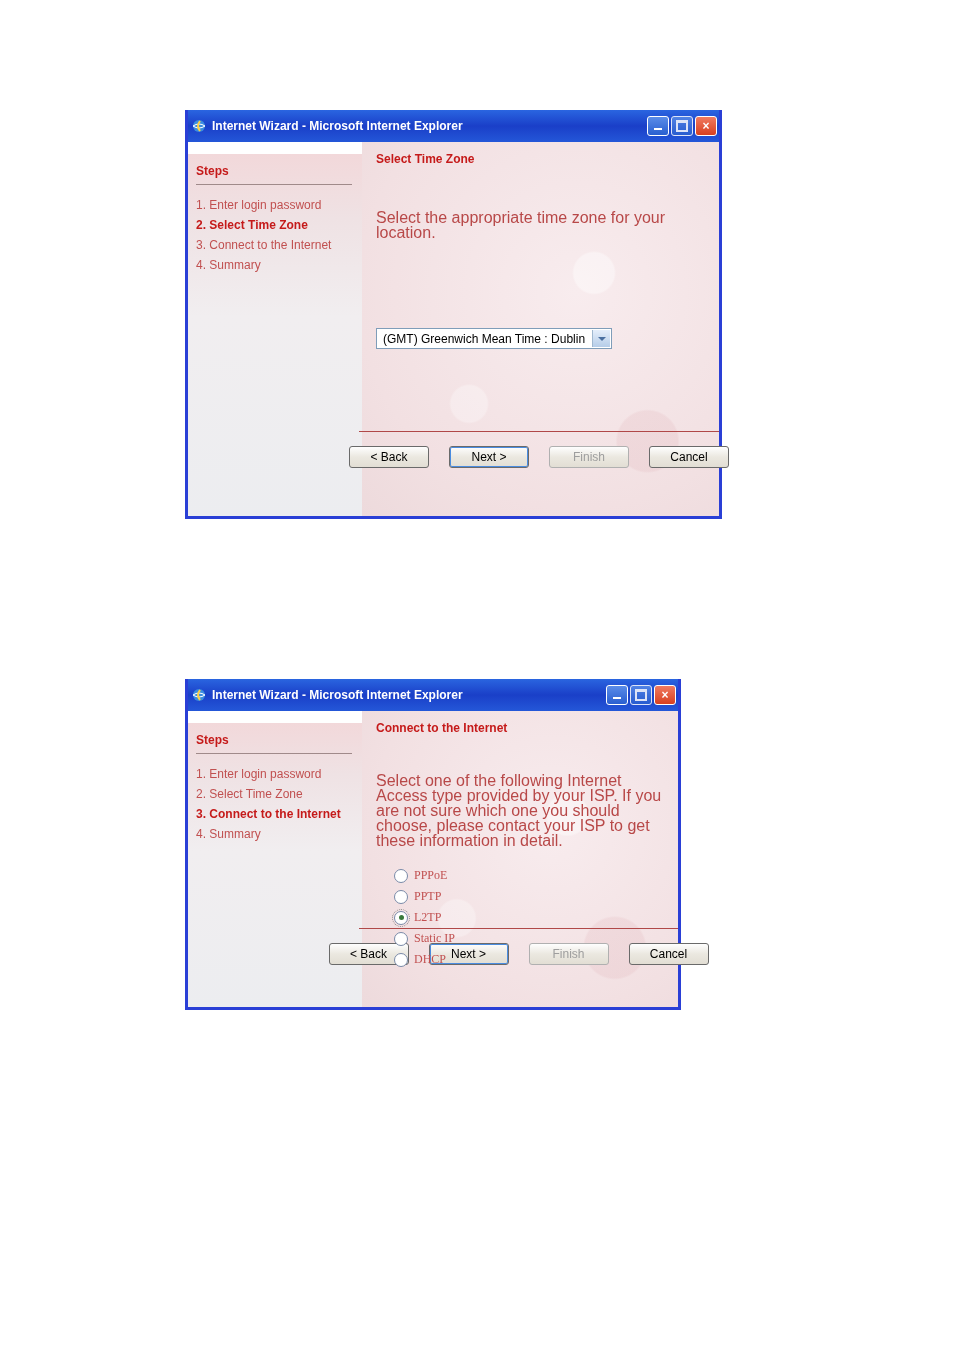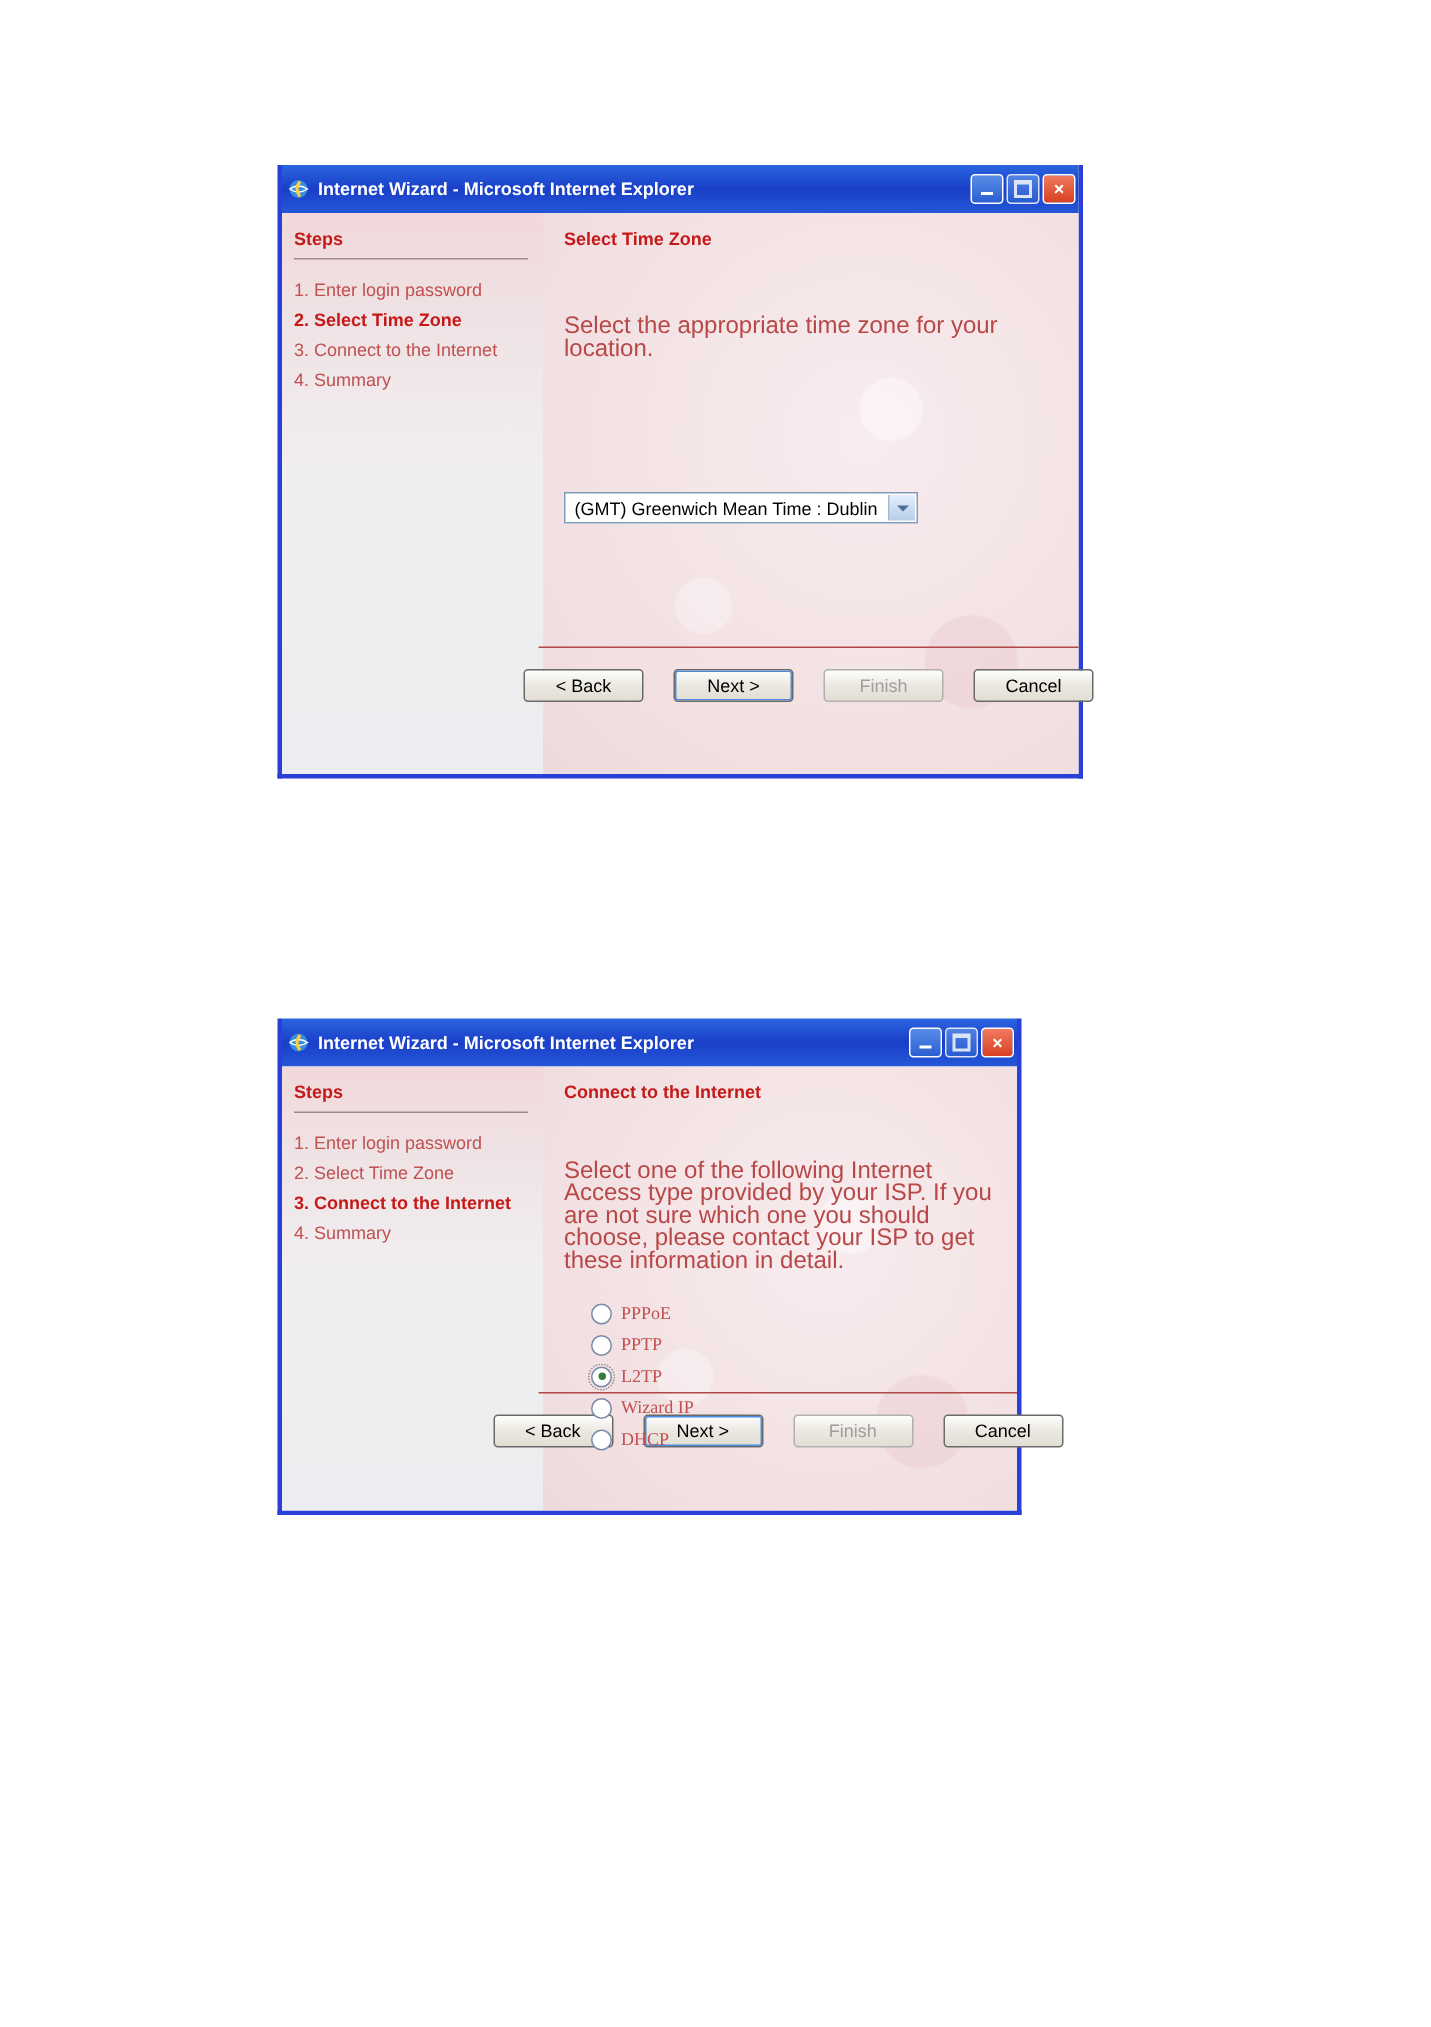--- a/index.html
+++ b/index.html
@@ -61,20 +61,21 @@
   .win-btn .glyph-x { font-size:12px; line-height:1; font-family:Arial;}
 
   .body {
     display:flex;
     position:relative;
   }
   .sidebar {
     width: 156px;
     padding: 10px 10px 10px 8px;
     background: linear-gradient(180deg, #f2d8da 0%, #efe2e4 18%, #f1eef0 45%, #ecedf0 100%);
+    margin-top: 12px;
   }
   .w1 .body { min-height: 374px; }
   .w2 .body { min-height: 296px; }
 
   .sidebar-title {
     color: #c51a1a;
     font-weight: bold;
     font-size: 12px;
     margin-bottom: 6px;
   }
@@ -323,21 +324,21 @@
           <div class="radio-row sel-row">
             <span class="radio-outer selected">
                 <span class="radio-inner"></span>
               </span>
             <span>L2TP</span>
           </div>
           <div class="radio-row">
             <span class="radio-outer">
                 <span class="radio-inner"></span>
               </span>
-            <span>Wizard IP</span>
+            <span>Static IP</span>
           </div>
           <div class="radio-row">
             <span class="radio-outer">
                 <span class="radio-inner"></span>
               </span>
             <span>DHCP</span>
           </div>
         </div>
       </div>
       <div class="footer">

